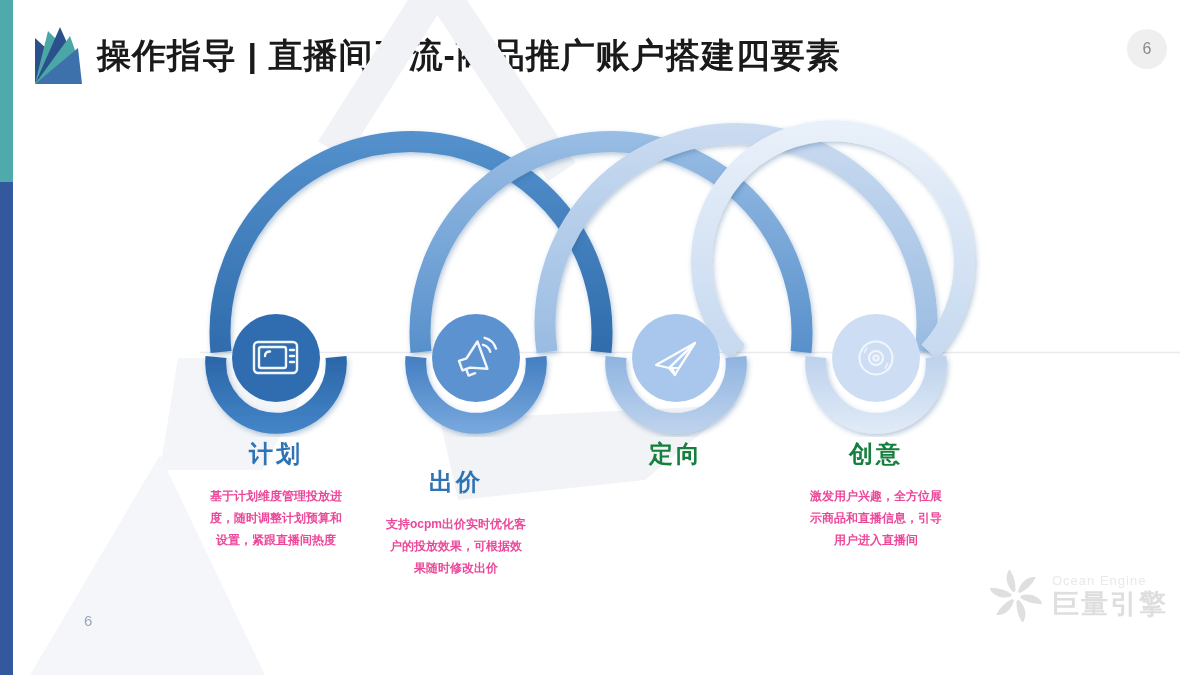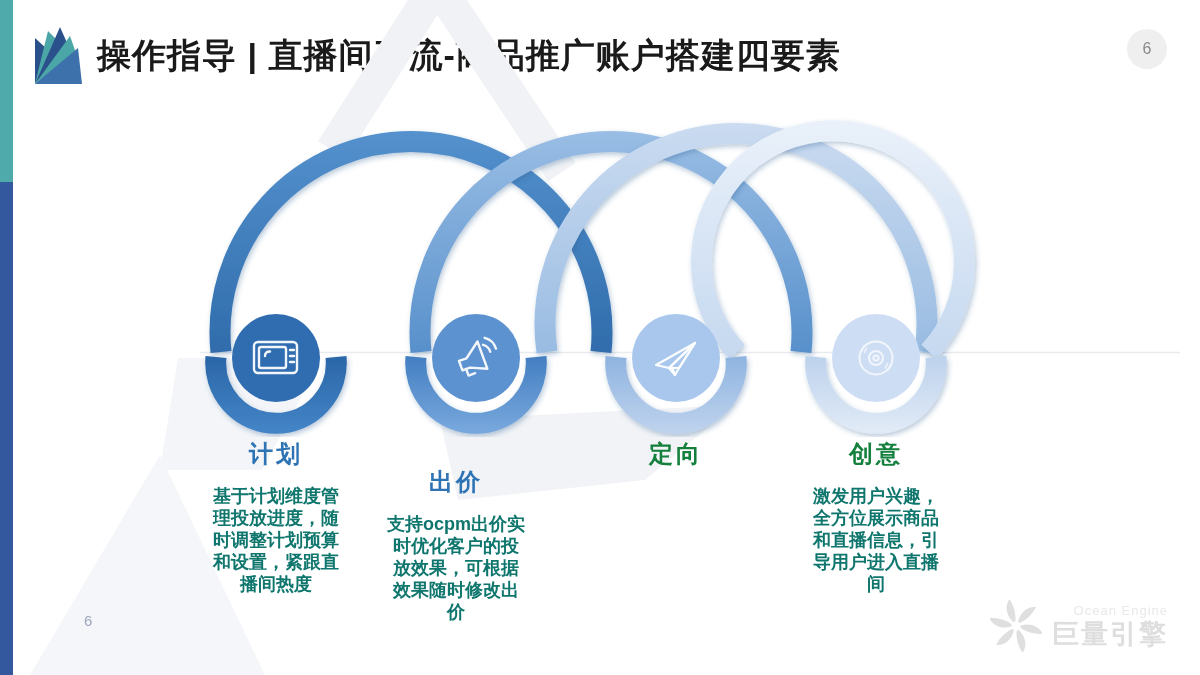--- a/index.html
+++ b/index.html
@@ -12,28 +12,28 @@
   .header{position:absolute;left:33px;top:26px;display:flex;align-items:center;gap:12px;}
   .fan-logo{width:52px;height:60px;flex:0 0 auto;}
   .title{font-size:34px;font-weight:bold;color:#1a1a1a;letter-spacing:1px;white-space:nowrap;}
   .badge{position:absolute;left:1127px;top:29px;width:40px;height:40px;border-radius:50%;
          background:#efefef;color:#8a8a8a;font-size:16px;display:flex;align-items:center;justify-content:center;}
   
   .art{position:absolute;left:0;top:0;width:1200px;height:675px;}
   
   .col{position:absolute;top:438px;width:172px;text-align:center;}
   .col .lbl{font-size:24px;font-weight:bold;letter-spacing:3px;}
-  .col .desc{margin:15px auto 0;width:142px;font-size:18px;line-height:22px;font-weight:bold;
-             color:#0f766e;text-align:center;}
+  .col .desc{margin:15px auto 0;width:142px;font-size:12px;line-height:22px;font-weight:bold;
+             color:#ec4899;text-align:center;}
   .col-1{left:190px;} .col-2{left:370px;margin-top:28px;} .col-3{left:590px;} .col-4{left:790px;}
   .col-1 .lbl{color:#2e74b5;} .col-2 .lbl{color:#2e74b5;}
   .col-3 .lbl{color:#15803d;} .col-4 .lbl{color:#15803d;}
   
   .pagenum{position:absolute;left:84px;top:612px;font-size:15px;color:#9aa7bb;}
-  .brand{position:absolute;left:990px;top:600px;display:flex;align-items:flex-start;gap:10px;text-align:right;}
+  .brand{position:absolute;left:990px;top:570px;display:flex;align-items:flex-start;gap:10px;}
   .pinwheel{width:52px;height:52px;}
   .brand-txt{display:flex;flex-direction:column;line-height:1;}
   .brand-en{font-size:13px;color:#e9e9e9;letter-spacing:1px;margin-top:4px;}
   .brand-zh{font-size:27px;font-weight:bold;color:#dedede;letter-spacing:2px;margin-top:4px;}
 </style>
 </head>
 <body>
 
 <div class="slide">
 

